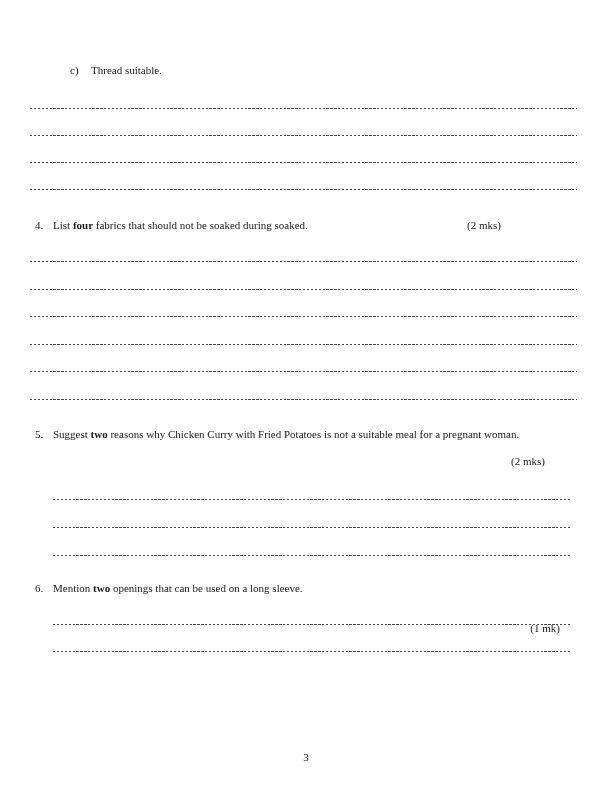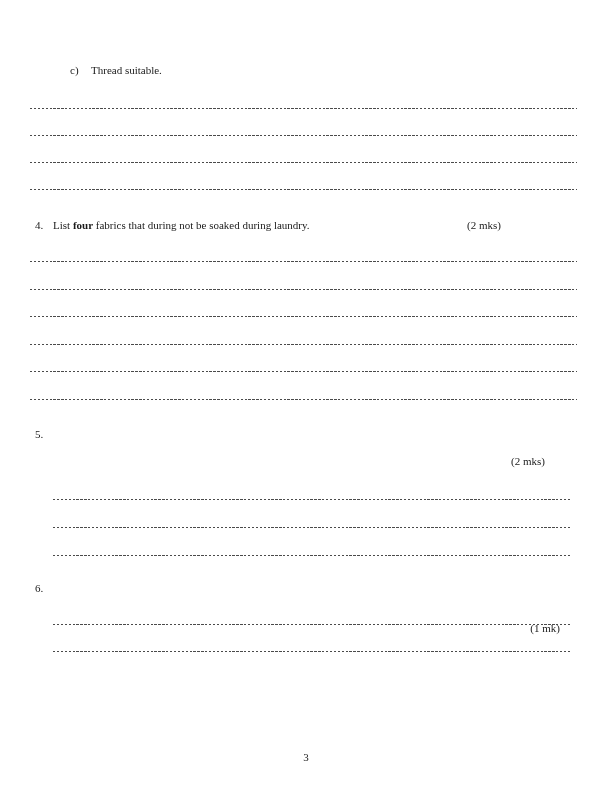--- a/index.html
+++ b/index.html
@@ -52,48 +52,50 @@
 
   <div class="linegroup" style="left:30px;top:82px;width:547px;">
       <div class="dotline" style="height: 27px;"></div>
       <div class="dotline" style="height: 27px;"></div>
       <div class="dotline" style="height: 27px;"></div>
       <div class="dotline" style="height: 27px;"></div>
     </div>
 
   <div class="row" style="top:219px;">
     <span class="qnum">4.</span>
-    <span class="qtext"><span>List </span><span class="bold">four</span><span> fabrics that during not be soaked during laundry.</span></span>
+    <span class="qtext"><span>List </span><span class="bold">four</span><span> fabrics that should not be soaked during soaked.</span></span>
     <span class="marks abs" style="left:467px;top:0;">(2 mks)</span>
   </div>
 
   <div class="linegroup" style="left:30px;top:235px;width:547px;">
       <div class="dotline" style="height: 27.5px;"></div>
       <div class="dotline" style="height: 27.5px;"></div>
       <div class="dotline" style="height: 27.5px;"></div>
       <div class="dotline" style="height: 27.5px;"></div>
       <div class="dotline" style="height: 27.5px;"></div>
       <div class="dotline" style="height: 27.5px;"></div>
     </div>
 
   <div class="row" style="top:428px;">
     <span class="qnum">5.</span>
+    <span class="qtext"><span>Suggest </span><span class="bold">two</span><span> reasons why Chicken Curry with Fried Potatoes is not a suitable meal for a pregnant woman.</span></span>
   </div>
   <div class="row" style="top:455px;">
     <span class="marks abs" style="right:67px;top:0;">(2 mks)</span>
   </div>
 
   <div class="linegroup" style="left:53px;top:472px;width:517px;">
       <div class="dotline" style="height: 28px;"></div>
       <div class="dotline" style="height: 28px;"></div>
       <div class="dotline" style="height: 28px;"></div>
     </div>
 
   <div class="row" style="top:582px;">
     <span class="qnum">6.</span>
+    <span class="qtext"><span>Mention </span><span class="bold">two</span><span> openings that can be used on a long sleeve.</span></span>
     <span class="marks abs" style="right:52px;top:0;margin-top:40px;">(1 mk)</span>
   </div>
 
   <div class="linegroup" style="left:53px;top:598px;width:517px;">
       <div class="dotline" style="height: 27px;"></div>
       <div class="dotline" style="height: 27px;"></div>
     </div>
 
   <div class="pagenum" style="top:751px;">3</div>
 

